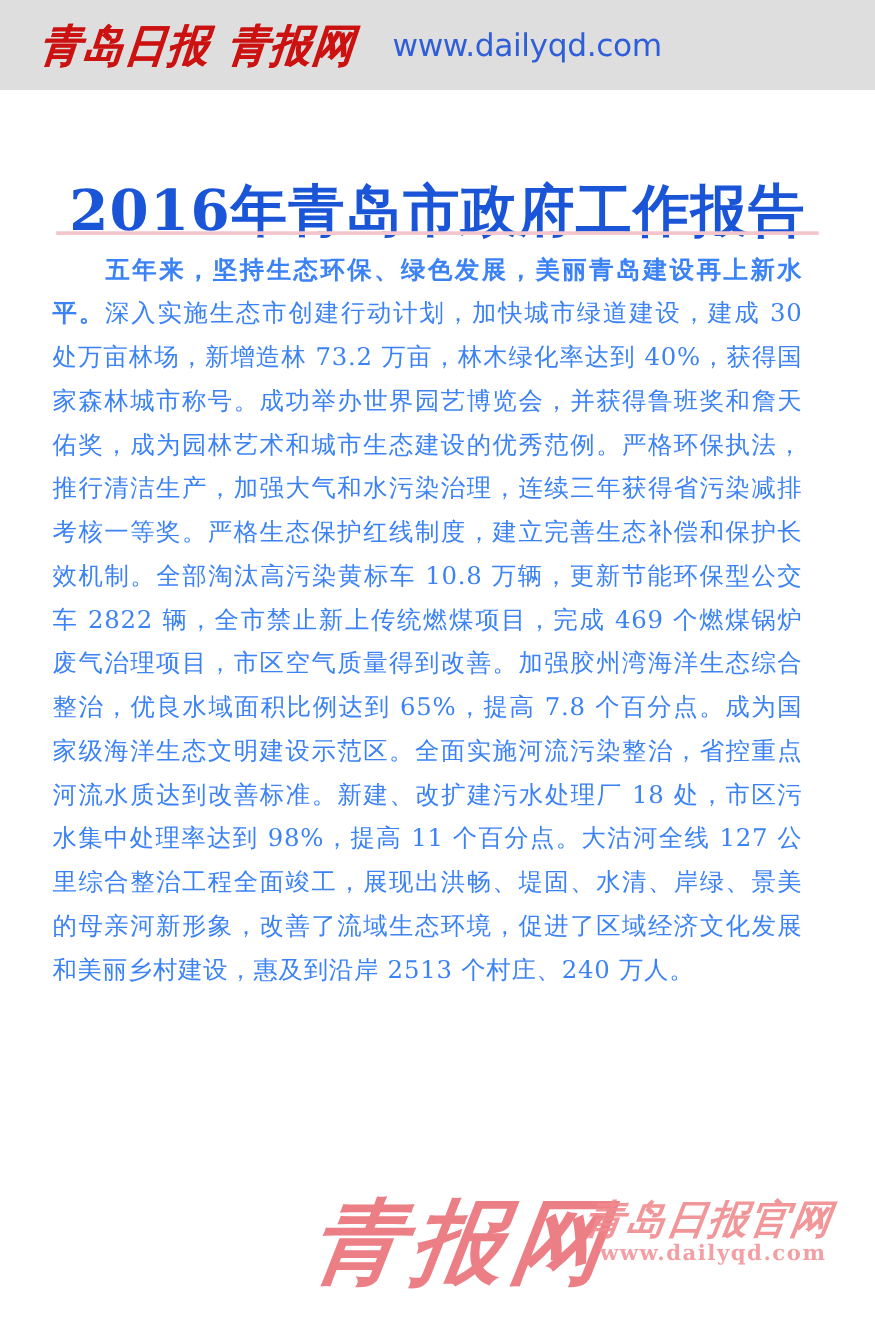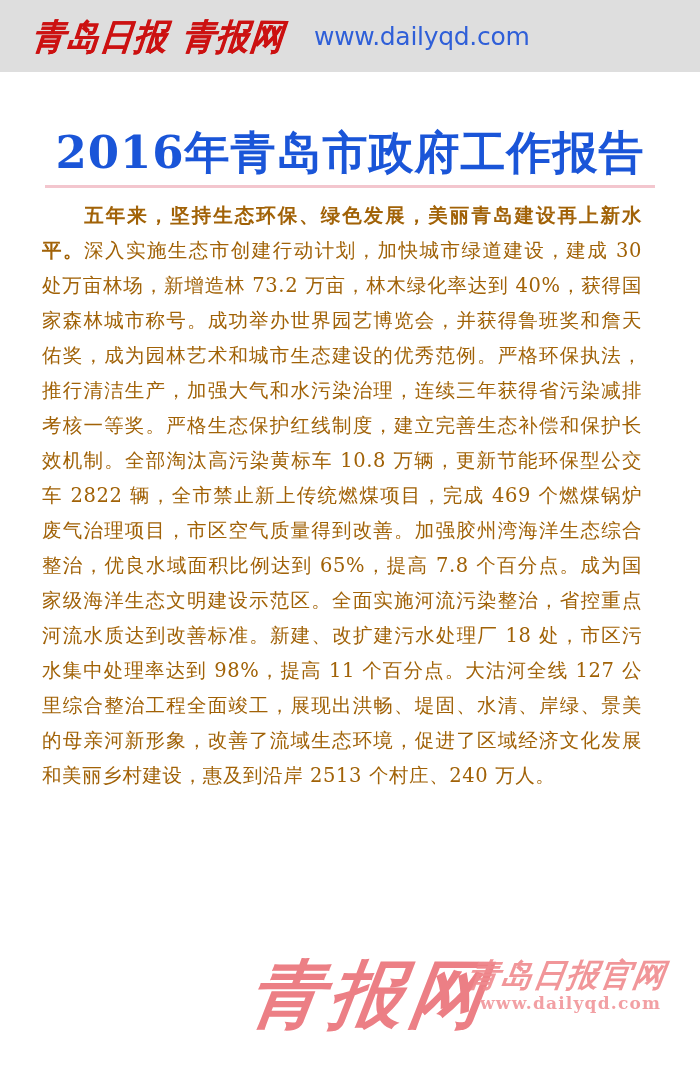--- a/index.html
+++ b/index.html
@@ -48,21 +48,21 @@
     font-size: 25px;
     color: #2f5fd8;
     letter-spacing: -0.3px;
     white-space: nowrap;
   }
 
   
   .article-title {
     position: absolute;
     left: 0;
-    top: 96px;
+    top: 112px;
     width: 700px;
     text-align: center;
     font-family: "DejaVu Serif", serif;
     font-weight: bold;
     font-size: 45px;
     color: #1a55d8;
     letter-spacing: 1px;
     white-space: nowrap;
     line-height: 1.2;
   }
@@ -78,21 +78,21 @@
 
   
   .article-body {
     position: absolute;
     left: 42px;
     top: 198px;
     width: 600px;
     font-family: "DejaVu Serif", serif;
     font-size: 19.5px;
     line-height: 35px;
-    color: #a16207;
+    color: #3b82f6;
     text-align: justify;
     text-justify: inter-ideograph;
     letter-spacing: 0.6px;
   }
   .article-body .lead {
     font-weight: bold;
   }
   .article-body .indent { display: inline-block; width: 2.1em; }
 
   

